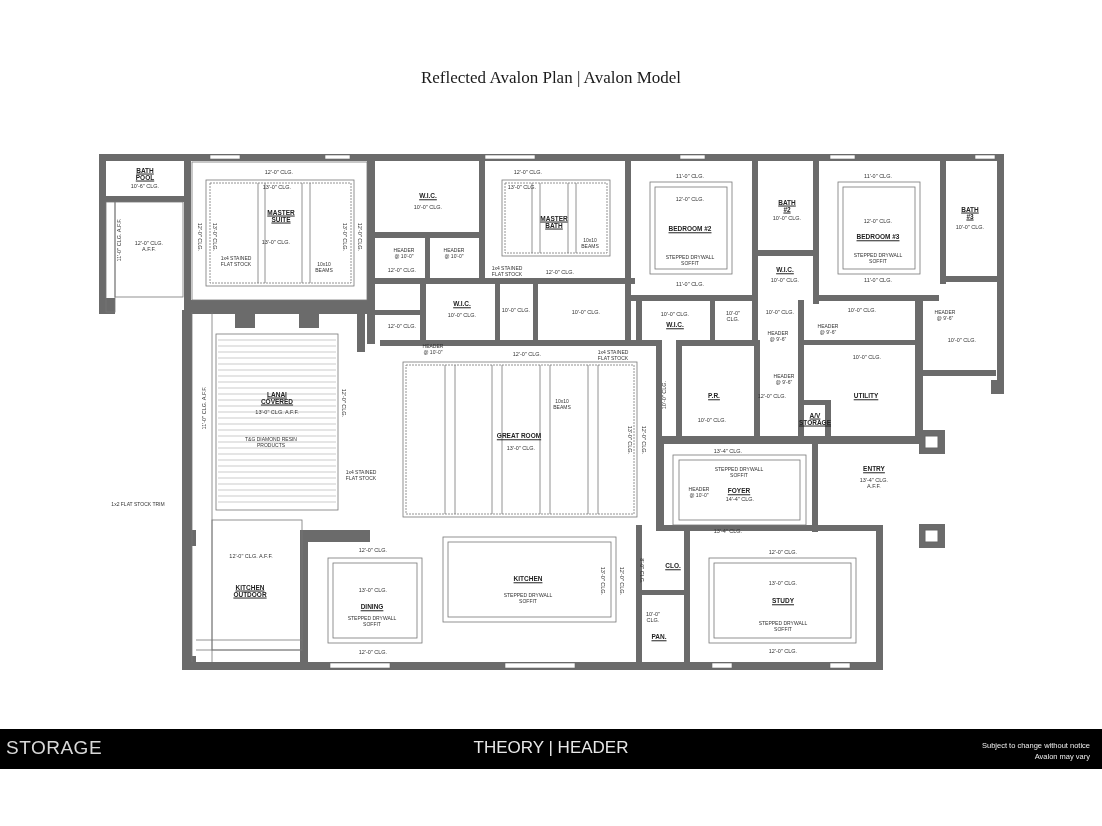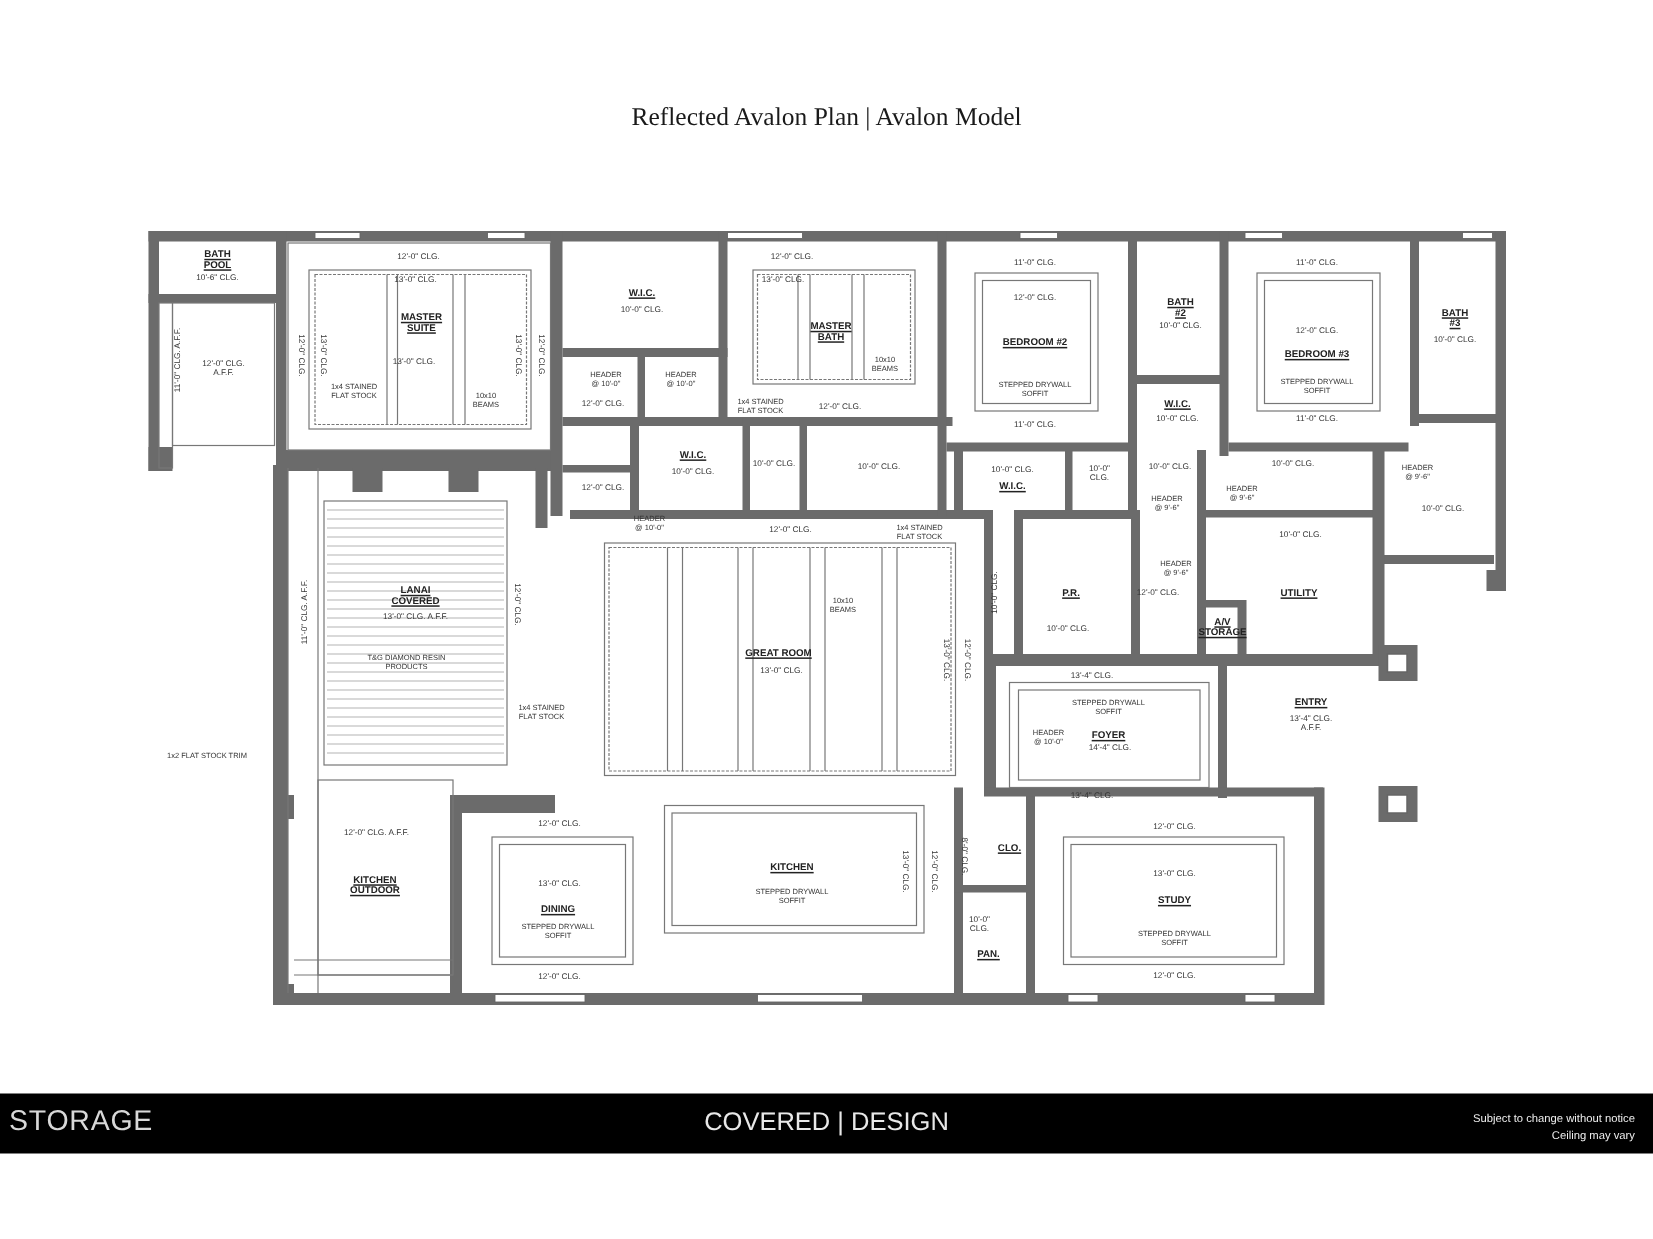--- a/index.html
+++ b/index.html
@@ -306,18 +306,18 @@
 <div class="lbl room" style="left:659px;top:637px">PAN.</div>
 
 <div class="lbl" style="left:783px;top:552px">12'-0" CLG.</div>
 <div class="lbl" style="left:783px;top:583px">13'-0" CLG.</div>
 <div class="lbl room" style="left:783px;top:601px">STUDY</div>
 <div class="lbl small" style="left:783px;top:627px"><span>STEPPED DRYWALL</span><br><span>SOFFIT</span></div>
 <div class="lbl" style="left:783px;top:651px">12'-0" CLG.</div>
 
 <div class="footer">
   <div class="f-left">STORAGE</div>
-  <div class="f-mid">COVERED | DESIGN</div>
+  <div class="f-mid">THEORY | HEADER</div>
   <div class="f-right">
     <div>Subject to change without notice</div>
-    <div>Ceiling may vary</div>
+    <div>Avalon may vary</div>
   </div>
 </div>
 
 </body></html>

